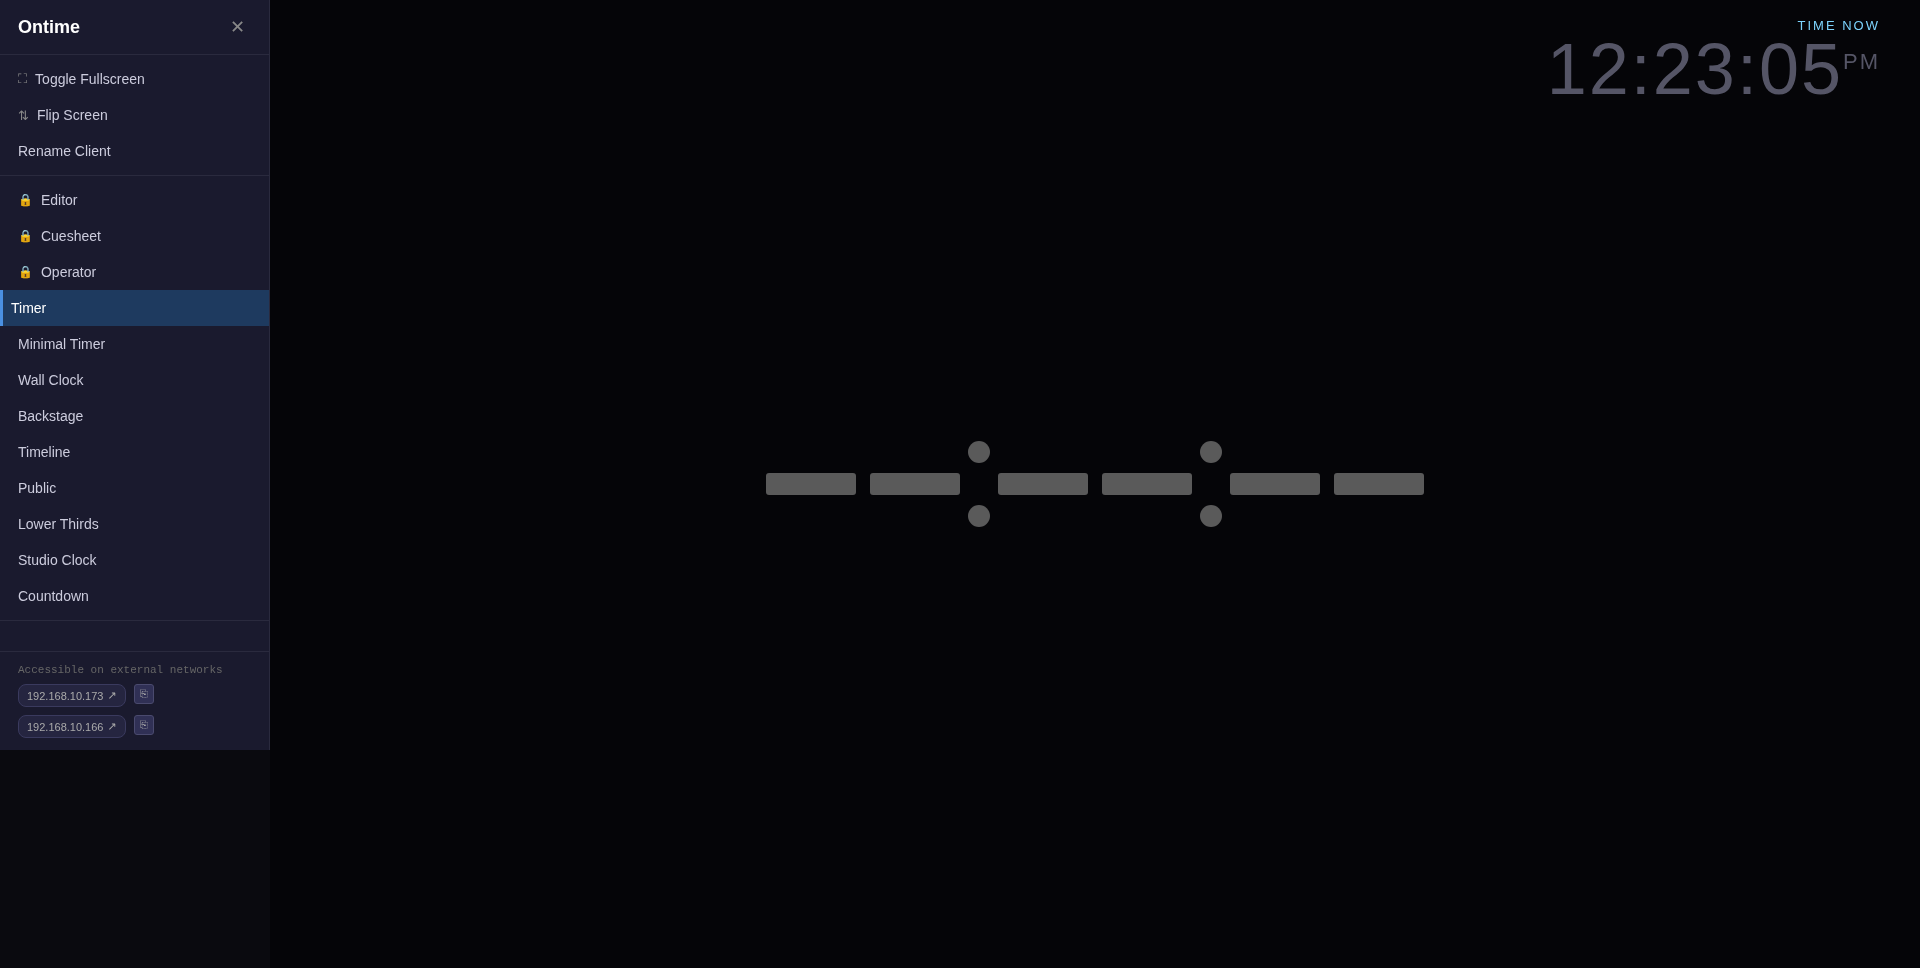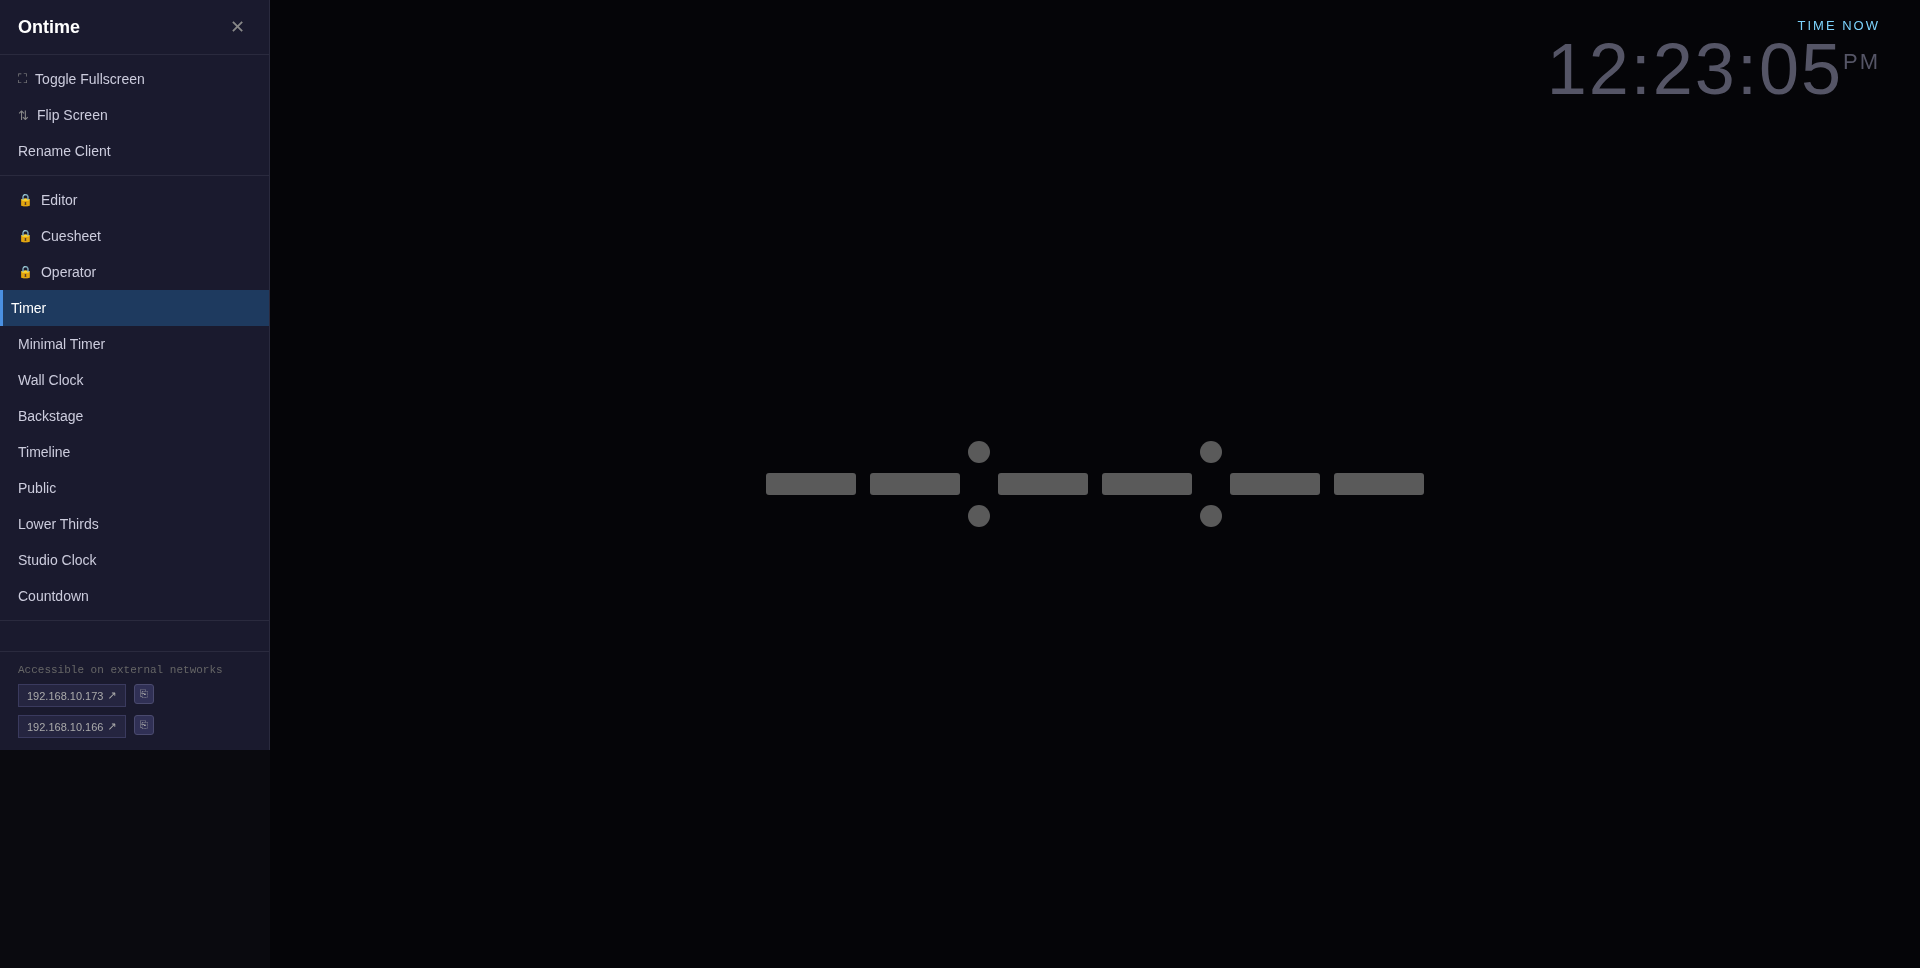--- a/index.html
+++ b/index.html
@@ -100,21 +100,21 @@
       gap: 8px;
       flex-wrap: wrap;
     }
 
     .footer-link {
       display: flex;
       align-items: center;
       gap: 4px;
       background: #252540;
       border: 1px solid #3a3a5e;
-      border-radius: 0;
+      border-radius: 8px;
       padding: 4px 8px;
       color: #aaa;
       font-size: 11px;
       cursor: pointer;
       text-decoration: none;
     }
 
     .copy-btn {
       background: #303055;
       border: 1px solid #4a4a6e;

